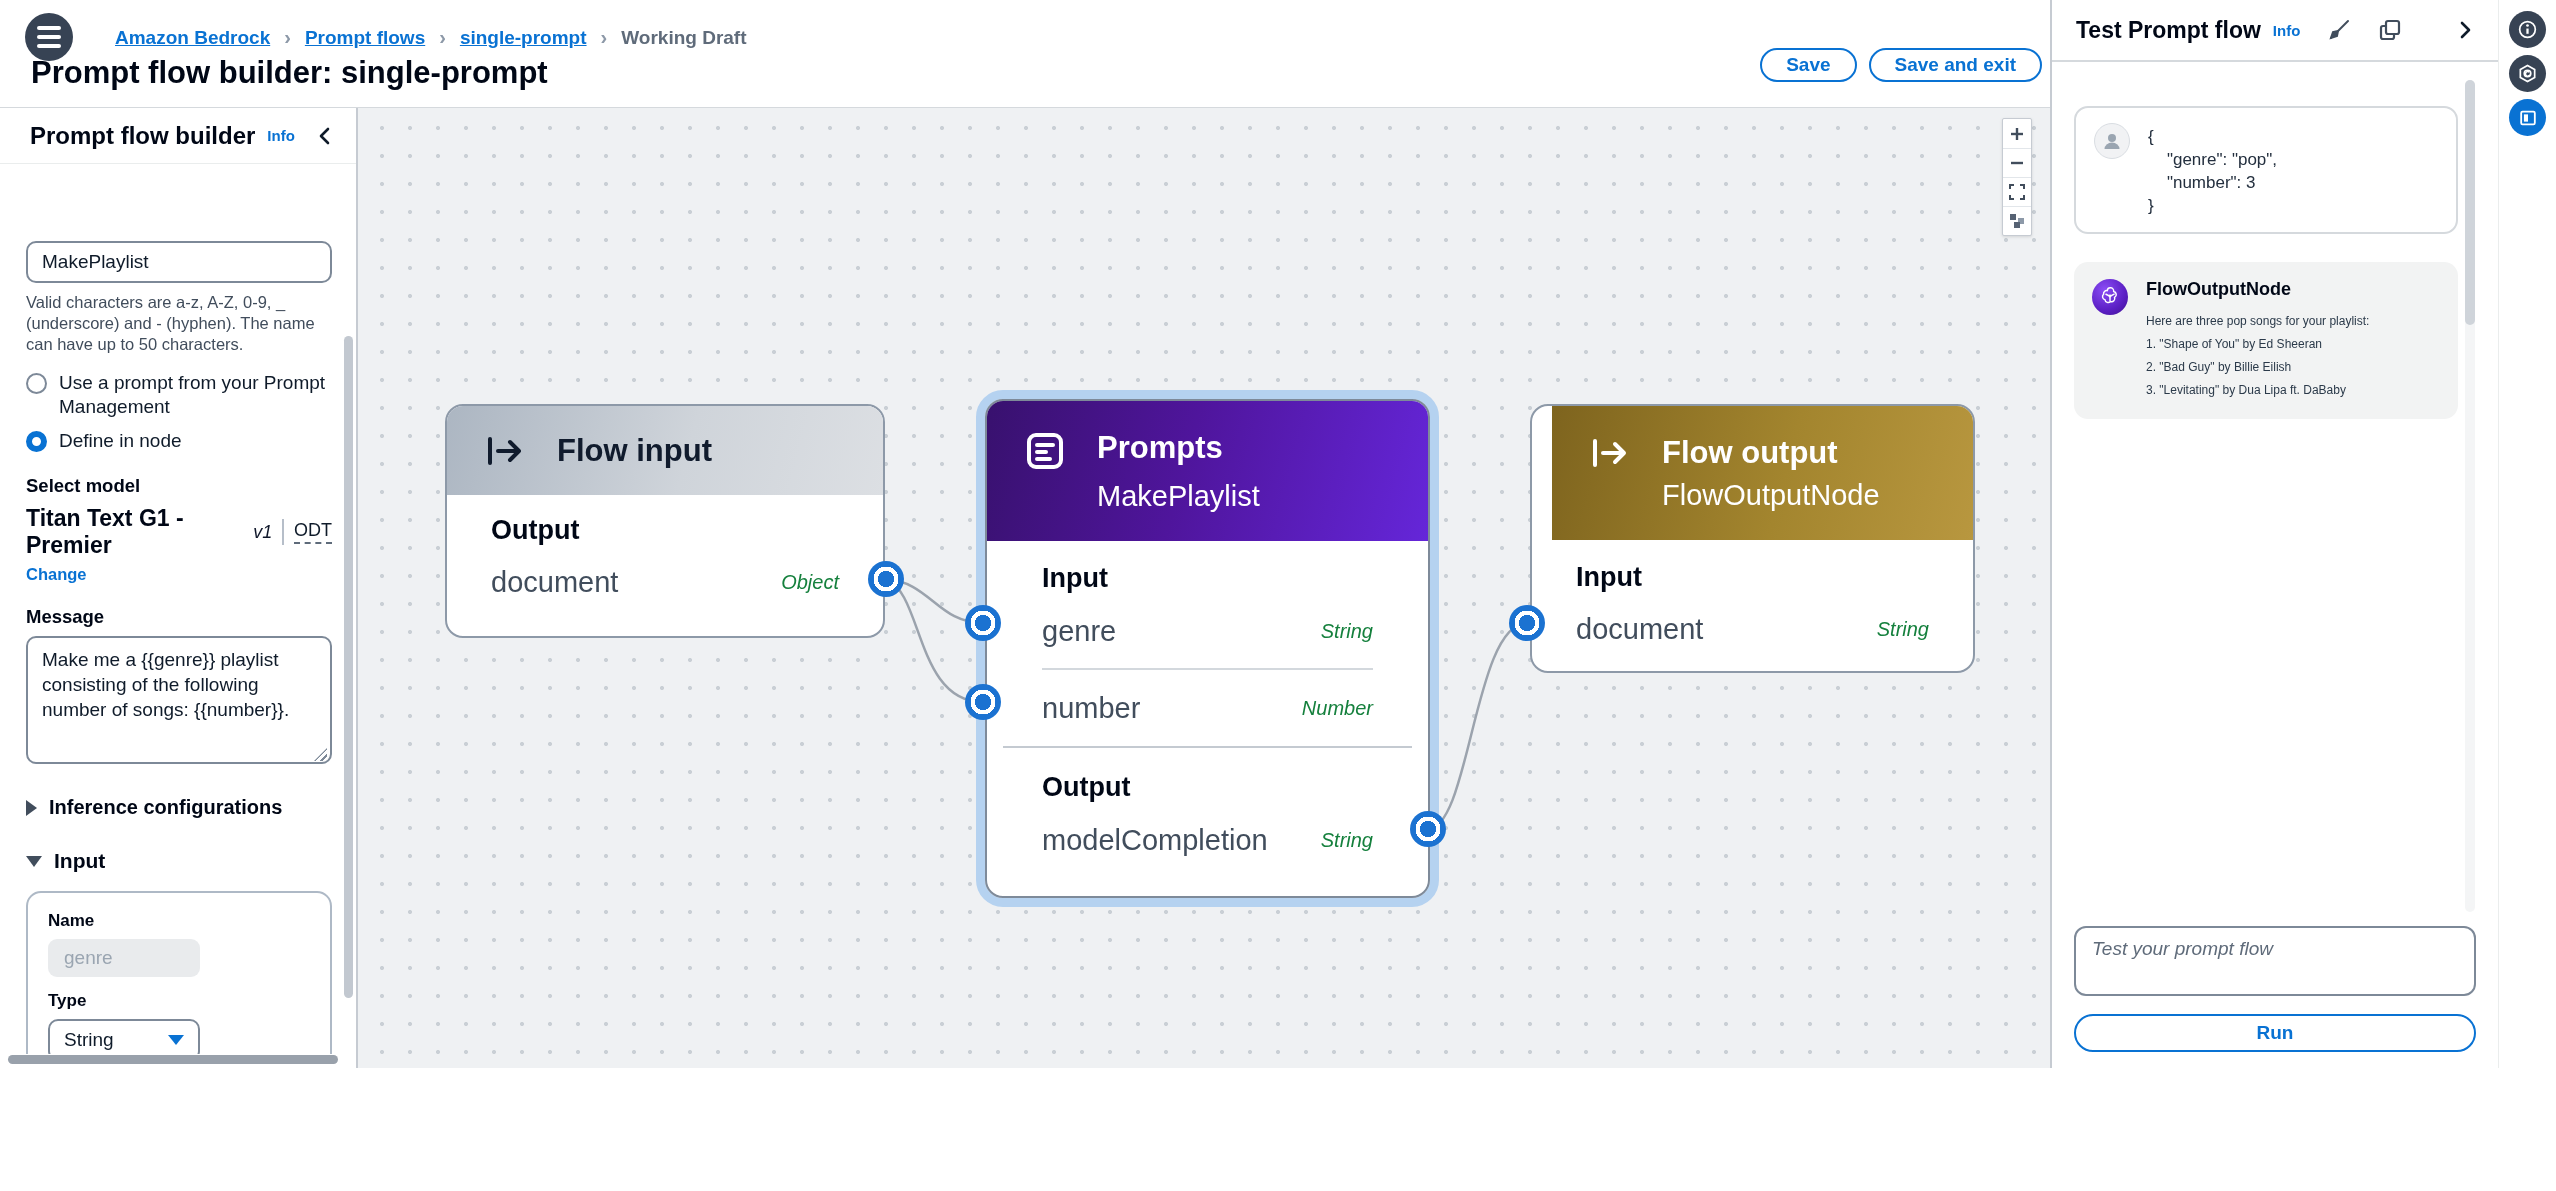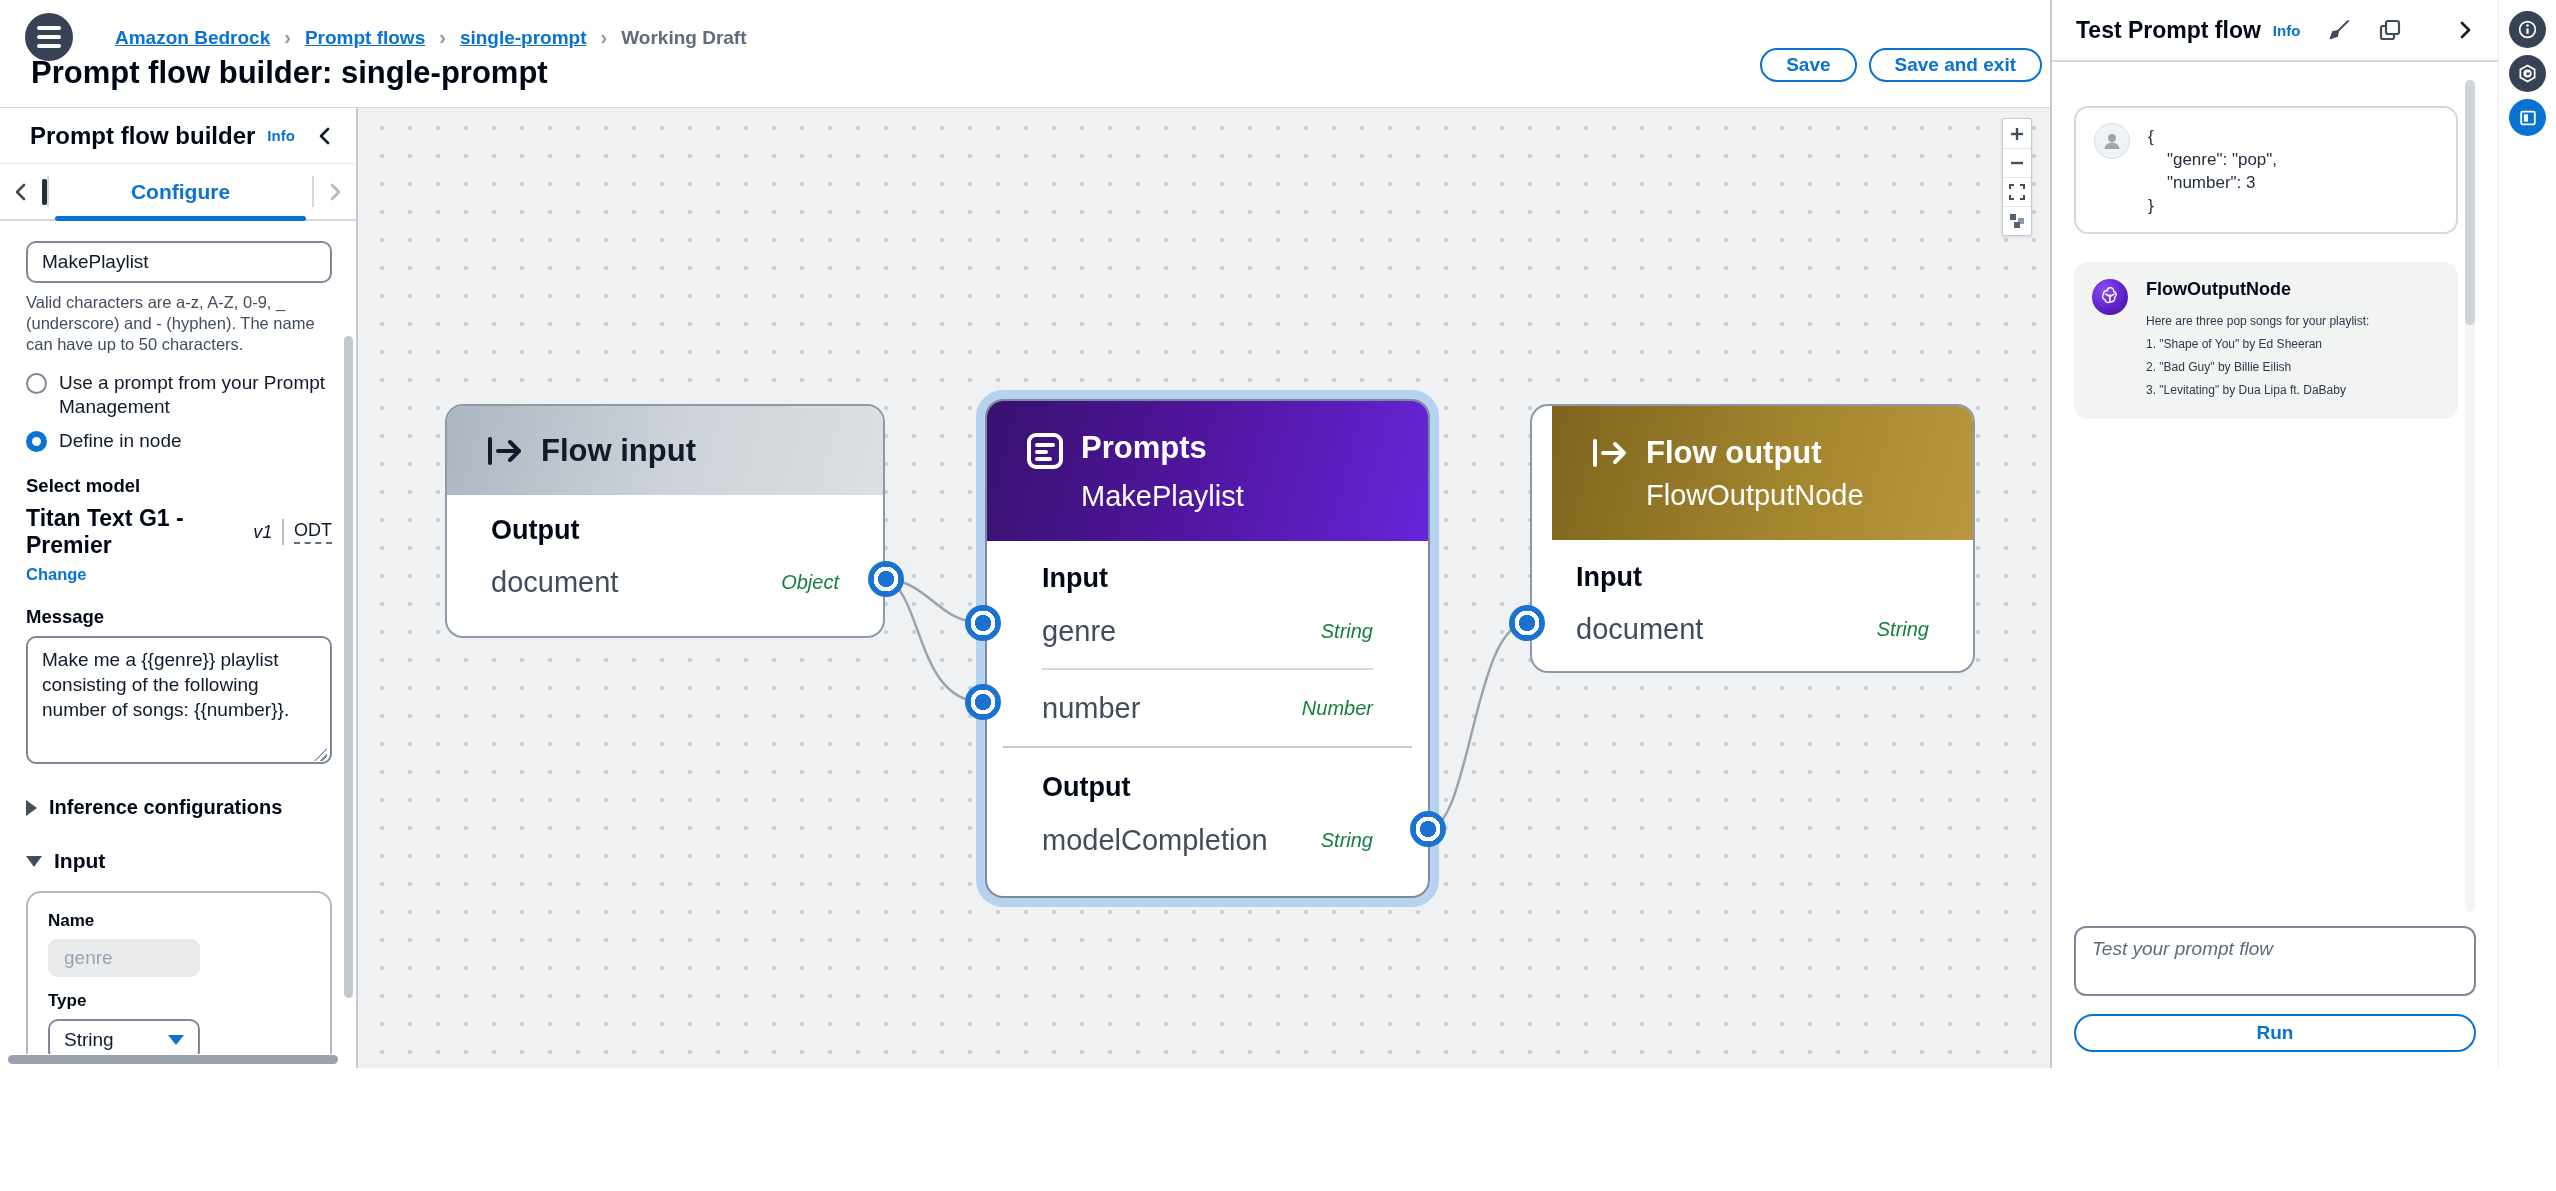--- a/index.html
+++ b/index.html
@@ -70,21 +70,21 @@
   .caret { width:0; height:0; border-left:8px solid transparent; border-right:8px solid transparent; border-top:10px solid #0972d3; }
   .vsb { position:absolute; right:3px; top:228px; width:9px; height:662px; background:#c2c8d0; border-radius:5px; }
   .hsb { position:absolute; left:8px; bottom:4px; width:330px; height:9px; background:#99a1ab; border-radius:5px; }
 
   
   .canvas { flex:1; position:relative; background-color:#eff1f3; overflow:hidden;
     background-image:radial-gradient(circle, rgba(125,137,152,.33) 1.8px, transparent 2.3px);
     background-size:28px 28px; background-position:10px 6px; }
   .wires { position:absolute; left:0; top:0; pointer-events:none; }
   .node { position:absolute; background:#fff; border:2px solid #8d99a8; border-radius:18px; overflow:hidden; }
-  .node-head { display:grid; grid-template-columns:48px 1fr; column-gap:12px; align-content:center; padding:0 34px; }
+  .node-head { display:grid; grid-template-columns:48px 1fr; column-gap:28px; align-content:center; padding:0 34px; }
   .nh-icon { grid-column:1; display:flex; align-items:center; justify-content:center; }
   .nh-title { grid-column:2; font-size:31px; font-weight:700; }
   .nh-sub { grid-column:2; font-size:29px; margin-top:8px; }
   .gray-head { background:linear-gradient(105deg,#acb6c2 0%,#cfd4da 55%,#dcdfe3 100%); color:#101b2d; height:89px; }
   .purple-head { background:linear-gradient(105deg,#38116e 0%,#4f159c 45%,#6526d9 100%); color:#fff; height:140px; }
   .gold-head { background:linear-gradient(105deg,#7e641e 0%,#a3852e 55%,#b8973f 100%); color:#fff; height:134px;margin-left:20px; }
   .sect-label { font-size:27px; font-weight:700; color:#000716; }
   .nrow { display:flex; align-items:center; justify-content:space-between; }
   .nrow .rname { font-size:29px; color:#414d5c; }
   .nrow .rtype { font-size:20px; font-style:italic; color:#15803d; }
@@ -158,36 +158,20 @@
 
     <div class="workspace">
 
       <aside class="left-panel">
         <div class="panel-head">
           <span class="panel-title">Prompt flow builder</span>
           <span class="info-link">Info</span>
           <span class="collapse-left">
             <svg width="22" height="22" viewBox="0 0 22 22">
                 <polyline points="14,4 7,11 14,18" fill="none" stroke="#0f1b2a" stroke-width="2.6" stroke-linecap="round" stroke-linejoin="round"></polyline>
-              </svg>
-          </span>
-        </div>
-        <div class="tabs">
-          <span class="tab-chev">
-            <svg width="20" height="20" viewBox="0 0 20 20">
-                <polyline points="13,3 6,10 13,17" fill="none" stroke="#414d5c" stroke-width="2.6" stroke-linecap="round" stroke-linejoin="round"></polyline>
-              </svg>
-          </span>
-          <span class="tab-sliver"></span>
-          <span class="tab-div"></span>
-          <span class="tab-active">Configure</span>
-          <span class="tab-div"></span>
-          <span class="tab-chev">
-            <svg width="20" height="20" viewBox="0 0 20 20">
-                <polyline points="7,3 14,10 7,17" fill="none" stroke="#aab7c5" stroke-width="2.6" stroke-linecap="round" stroke-linejoin="round"></polyline>
               </svg>
           </span>
         </div>
 
         <div class="panel-scroll">
           <input class="text-input" value="MakePlaylist" style="">
           <div class="help-text">Valid characters are a-z, A-Z, 0-9, _ (underscore) and - (hyphen). The name can have up to 50 characters.</div>
 
           <div class="radio-row">
             <span class="radio"></span>

